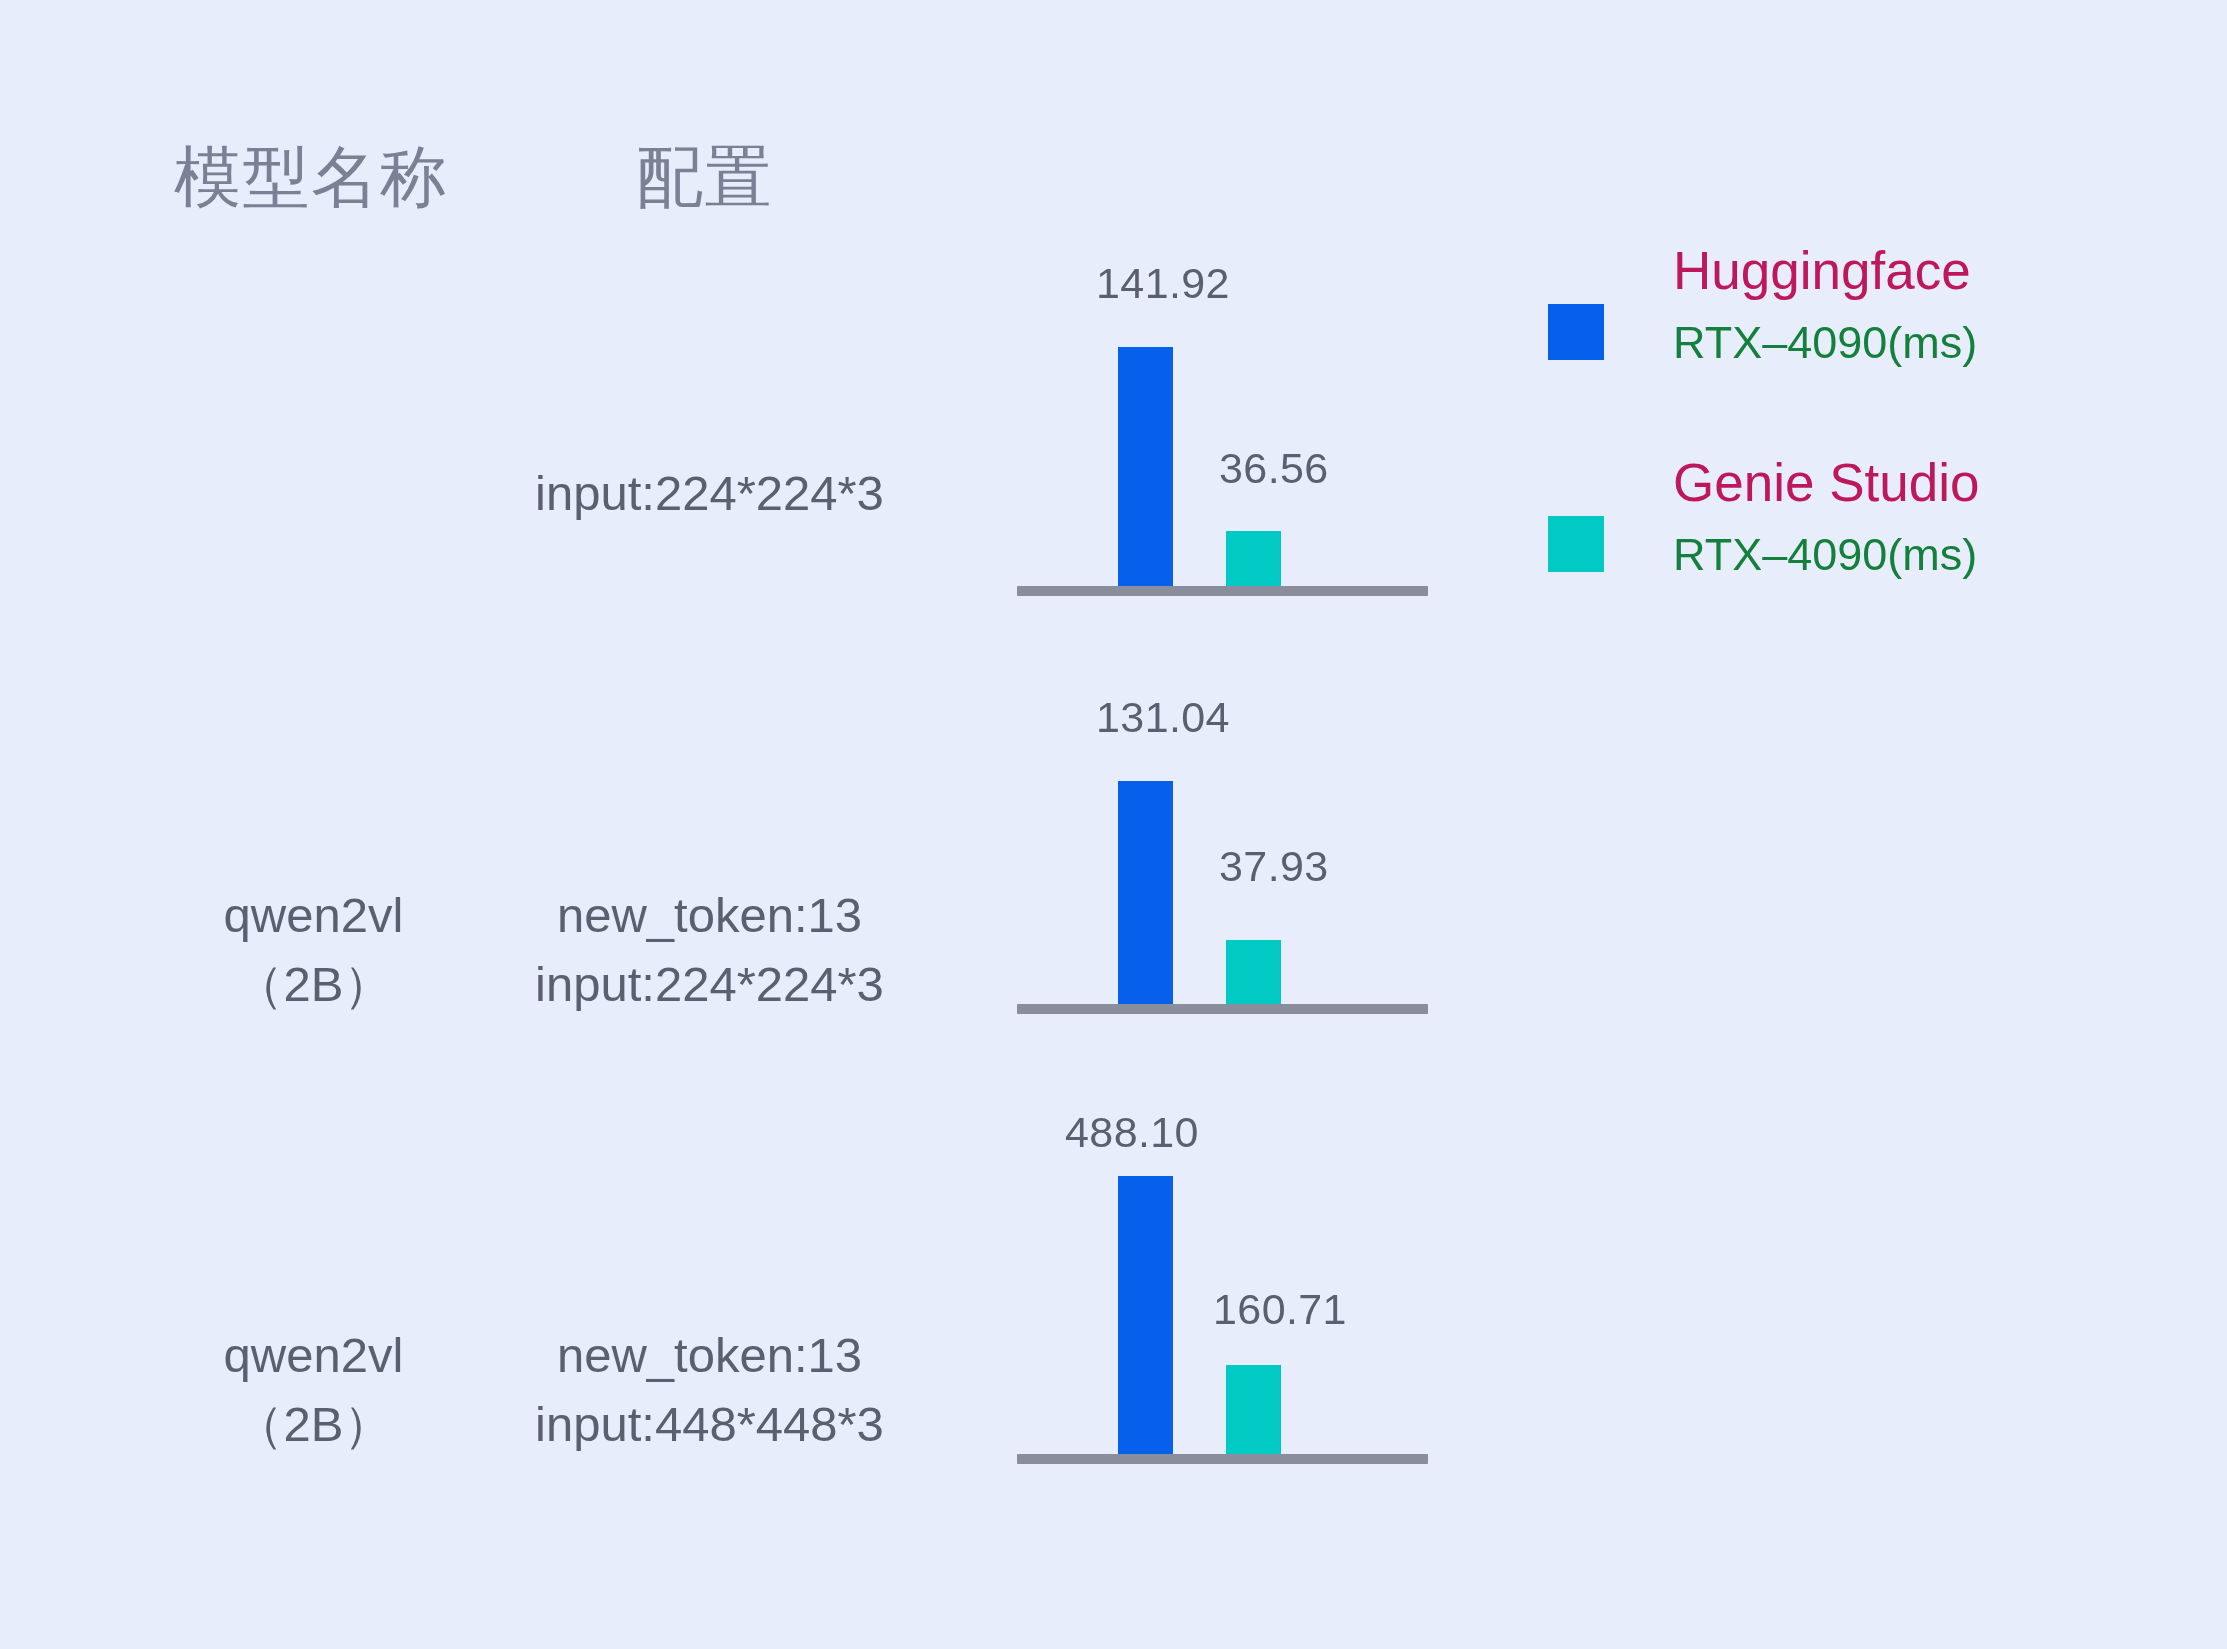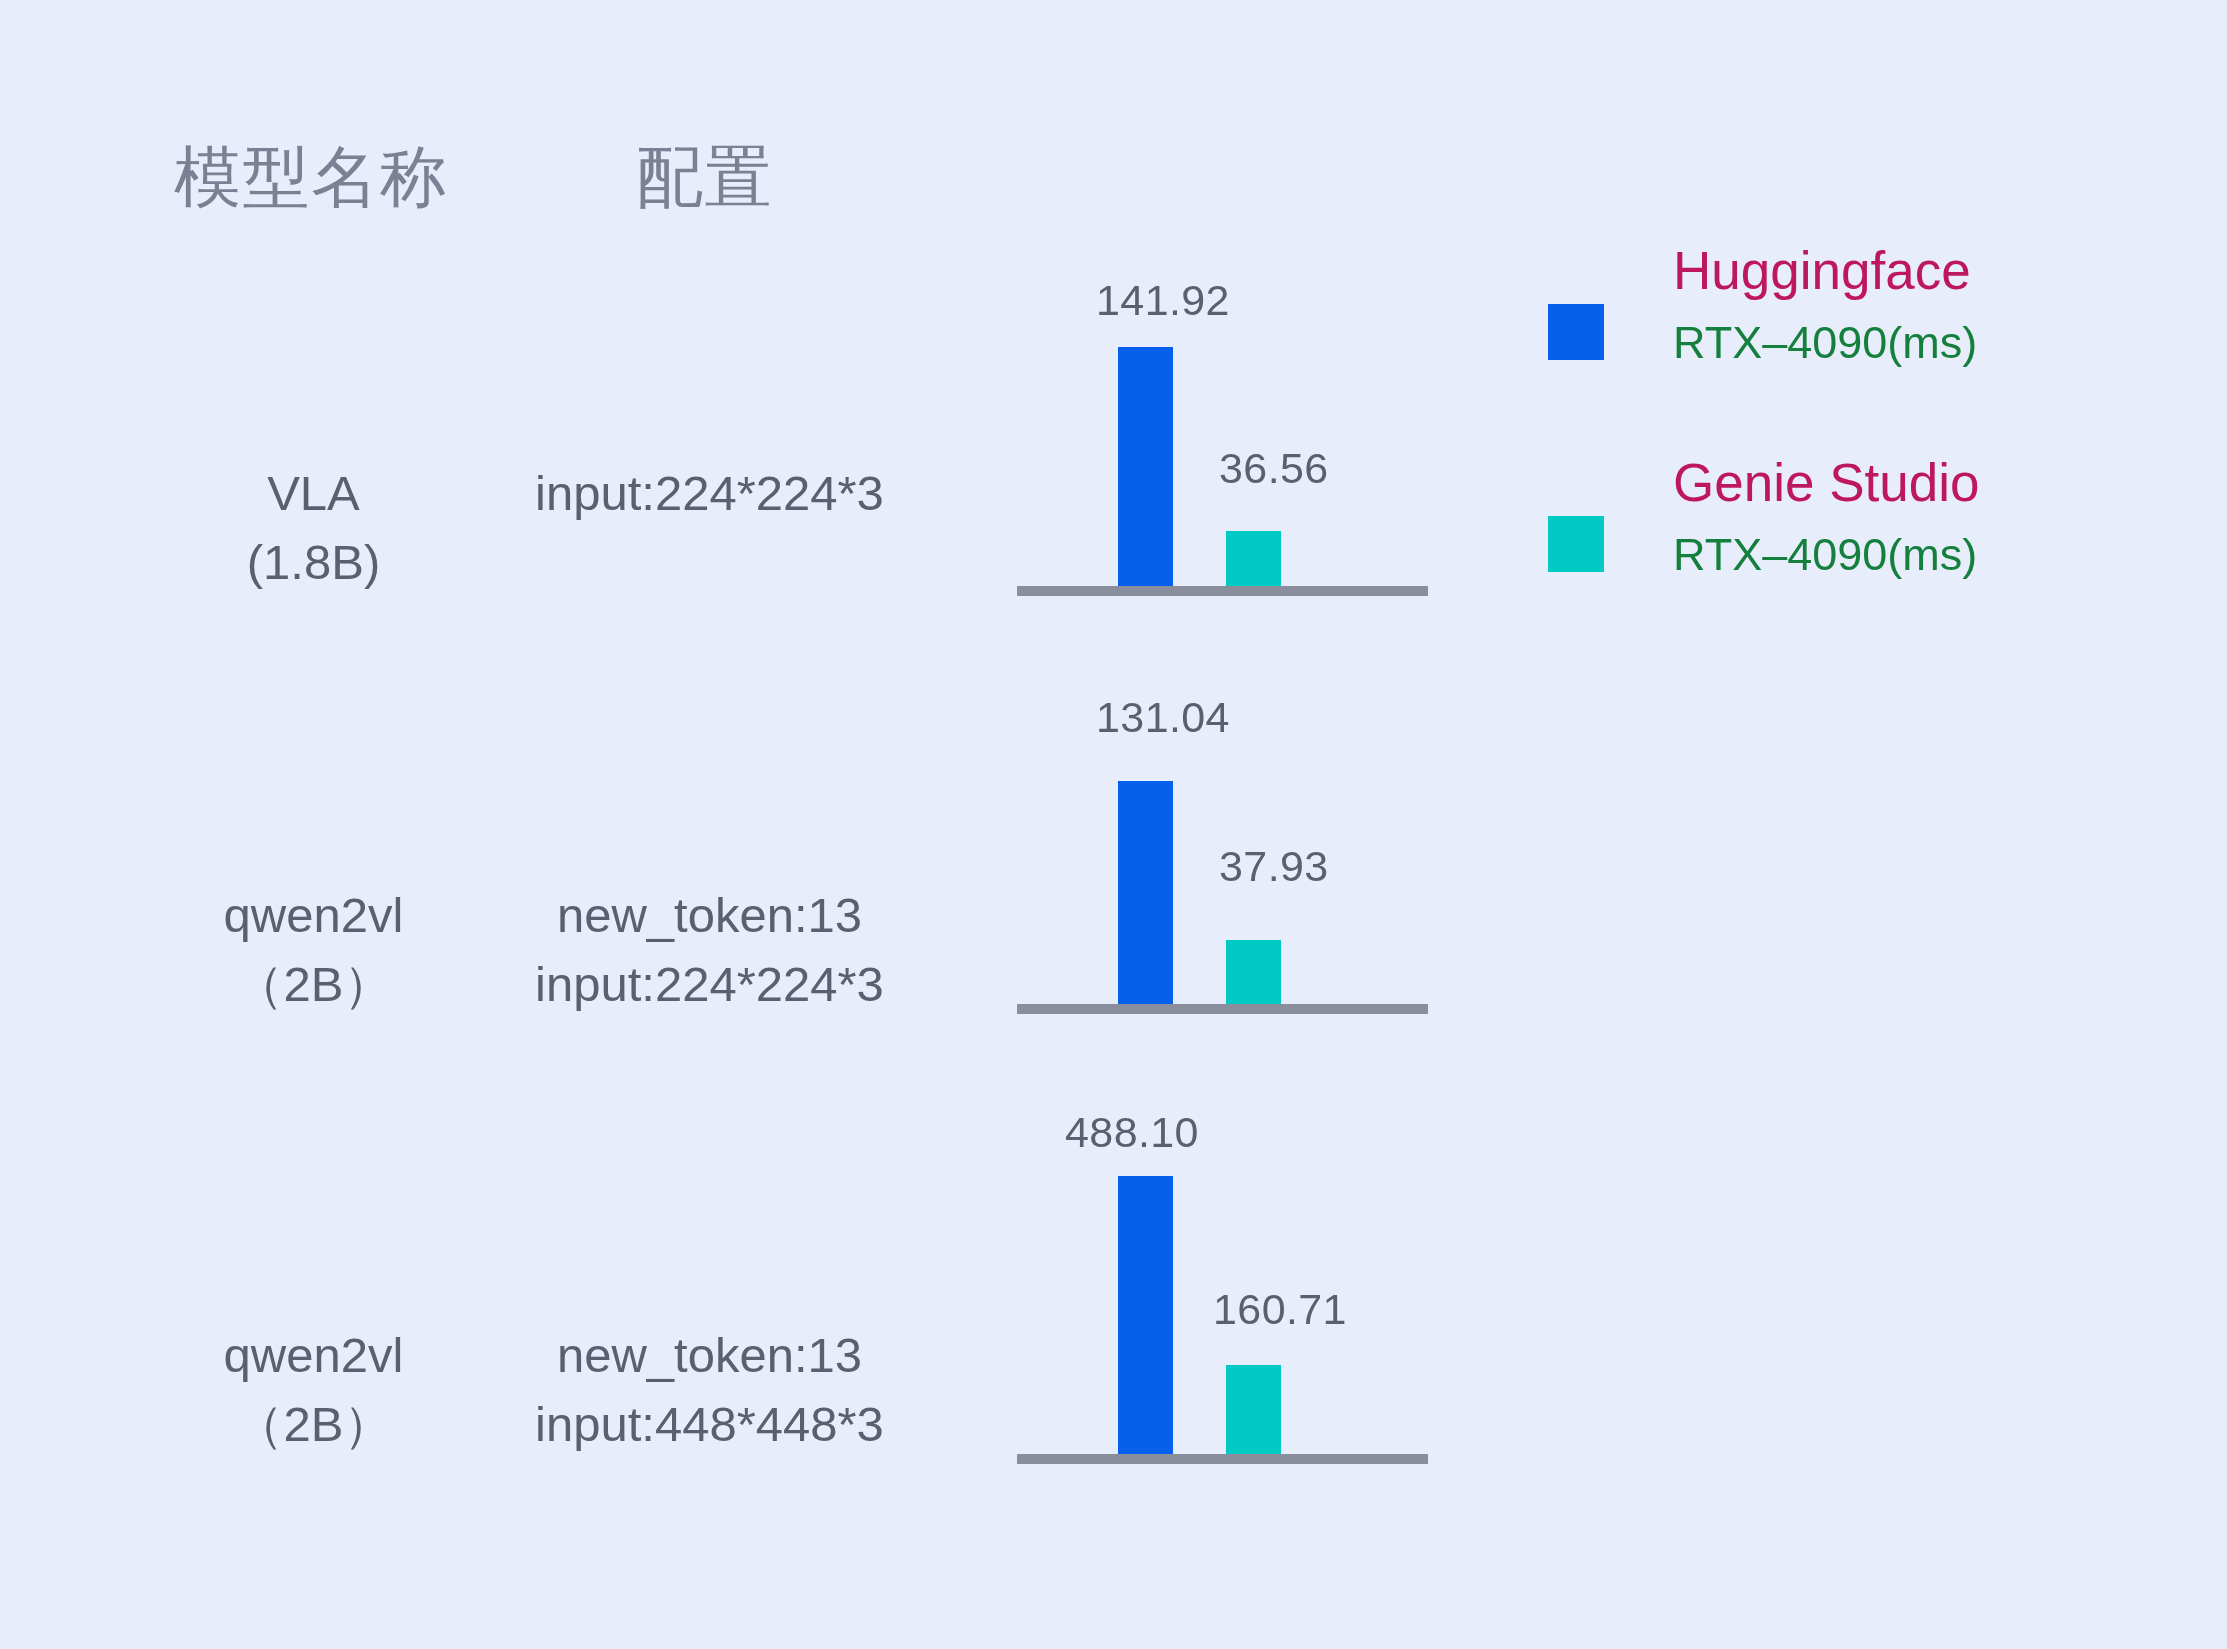--- a/index.html
+++ b/index.html
@@ -122,30 +122,26 @@
 </style>
 </head>
 <body>
 
 <div class="stage">
 
   <div class="col-header" id="header-model-name">模型名称</div>
 
   <div class="col-header" id="header-config">配置</div>
 
-  <div class="row-label label-model" id="row-0-model">
-    <span>VLA</span>
-    <span class="l2">(1.8B)</span>
-  </div>
   <div class="row-label label-config" id="row-0-config">
     <span class="l2">input:224*224*3</span>
   </div>
 
   <div class="chart-group">
-    <div class="bar-value" style="left:1096px; top:276px;">141.92</div>
+    <div class="bar-value" style="left:1096px; top:259px;">141.92</div>
     <div class="bar bar-hf" style="left:1118px; top:347px; height:239px;"></div>
 
     <div class="bar-value" style="left:1219px; top:444px;">36.56</div>
     <div class="bar bar-genie" style="left:1226px; top:531px; height:56px;"></div>
 
     <div class="baseline" style="left:1017px; top:586px; width:411px;"></div>
   </div>
 
   <div class="row-label label-model" id="row-1-model">
     <span>qwen2vl</span>

